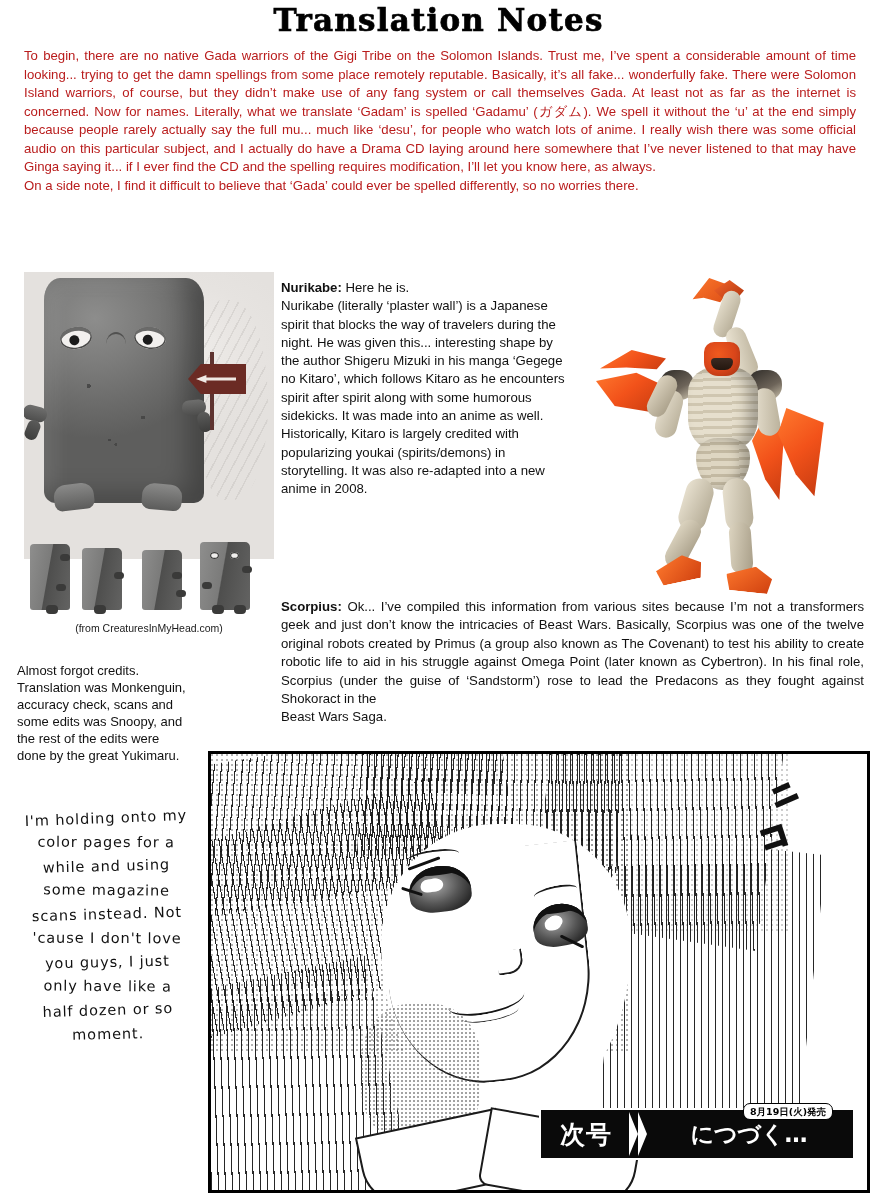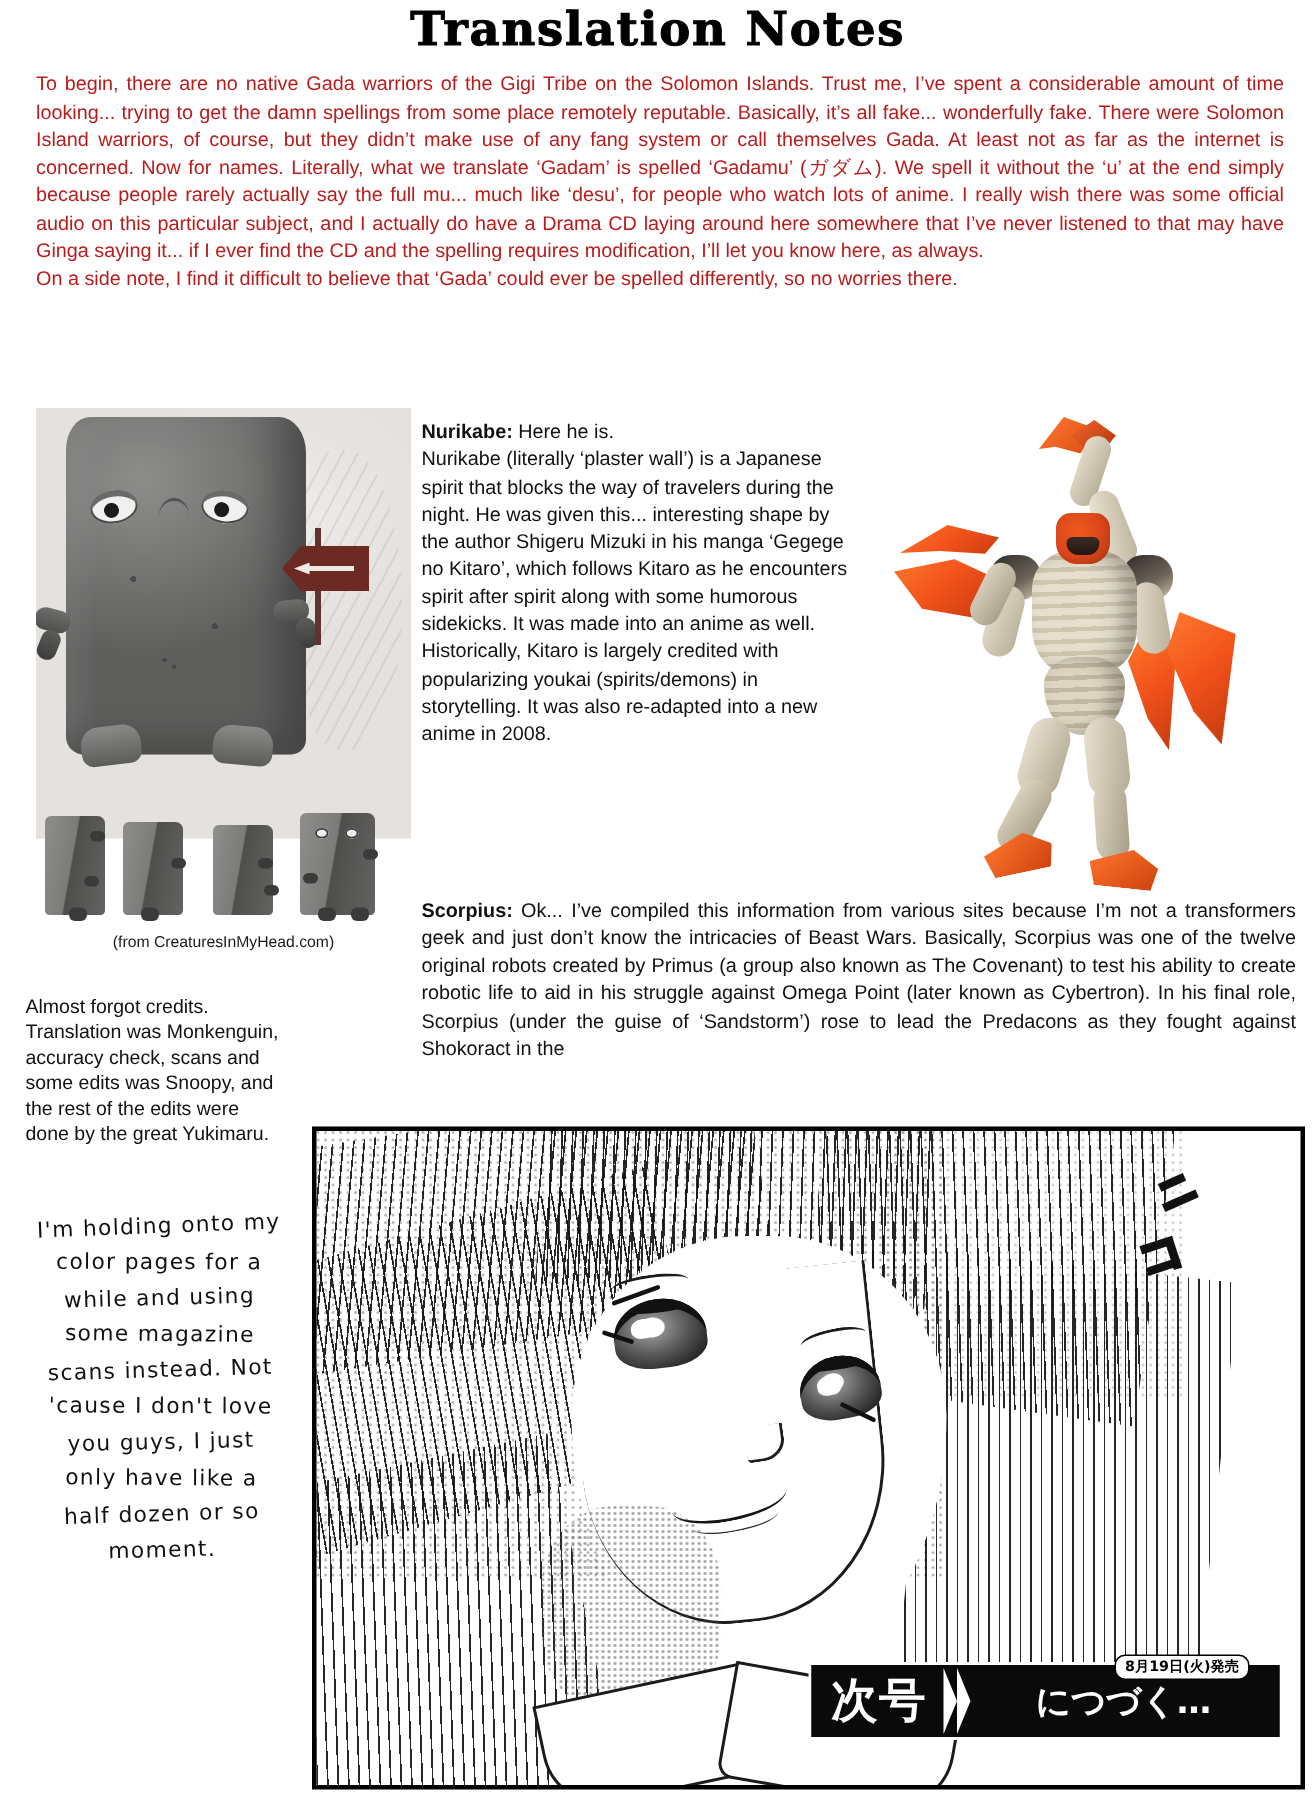--- a/index.html
+++ b/index.html
@@ -480,21 +480,21 @@
   .nb-cell {
     position: relative;
     height: 100%;
     display: flex;
     align-items: center;
     justify-content: center;
     color: #fff;
     font-family: "DejaVu Sans", sans-serif;
     font-weight: bold;
   }
-  .nb-jigou  { width: 86px; font-size: 31px; letter-spacing: 1px; }
+  .nb-jigou  { width: 86px; font-size: 25px; letter-spacing: 1px; }
   .nb-month  { width: 104px; font-size: 25px; letter-spacing: 0px; }
   .nb-tail   { flex: 1; font-size: 23px; letter-spacing: 0px; }
   .nb-sep {
     width: 0; height: 0;
     border-top: 22px solid transparent;
     border-bottom: 22px solid transparent;
     border-left: 9px solid #ffffff;
   }
   .nb-release {
     position: absolute;
@@ -611,20 +611,21 @@
   <div class="sc sc-thigh l"></div>
   <div class="sc sc-thigh r"></div>
   <div class="sc sc-shin l"></div>
   <div class="sc sc-shin r"></div>
   <div class="sc sc-foot l"></div>
   <div class="sc sc-foot r"></div>
 </div>
 
 <div class="scorpius-text">
   <b>Scorpius:</b><span> Ok... I’ve compiled this information from various sites because I’m not a transformers geek and just don’t know the intricacies of Beast Wars. Basically, Scorpius was one of the twelve original robots created by Primus (a group also known as The Covenant) to test his ability to create robotic life to aid in his struggle against Omega Point (later known as Cybertron). In his final role, Scorpius (under the guise of ‘Sandstorm’) rose to lead the Predacons as they fought against Shokoract in the</span>
+  <div class="tail">Beast Wars Saga.</div>
 </div>
 
 <div class="manga-panel">
   <div class="manga-inner">
 
     <div class="tone light" style="left:0;top:0;width:420px;height:300px;opacity:.55;"></div>
     <div class="tone light" style="left:380px;top:0;width:200px;height:180px;opacity:.35;"></div>
 
     <div class="hair-mass" style="--ang:104deg;left:-30px;top:-10px;width:330px;height:150px;transform:rotate(-9deg);"></div>
     <div class="hair-mass" style="--ang:96deg;left:-40px;top:60px;width:290px;height:190px;transform:rotate(-16deg);"></div>

